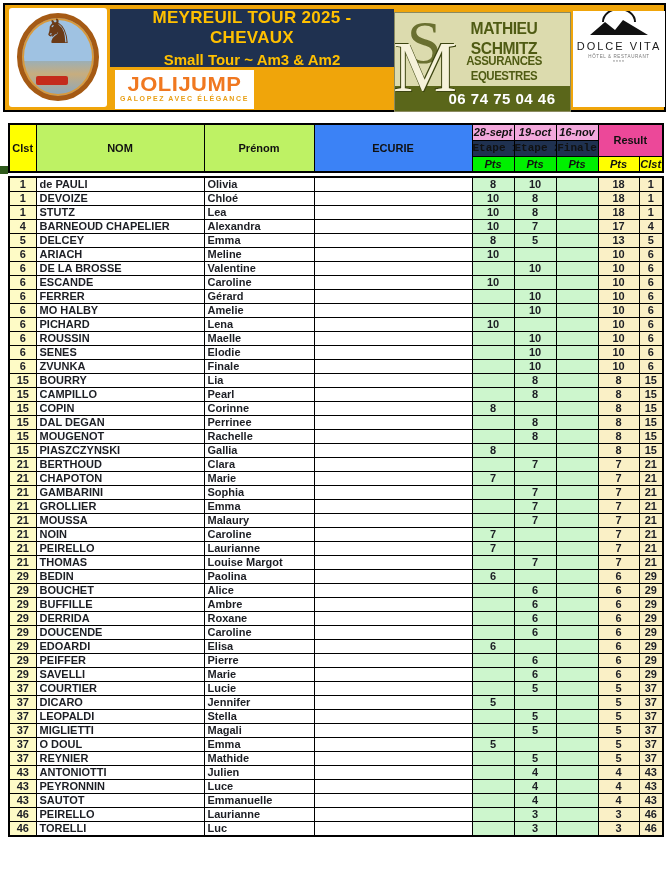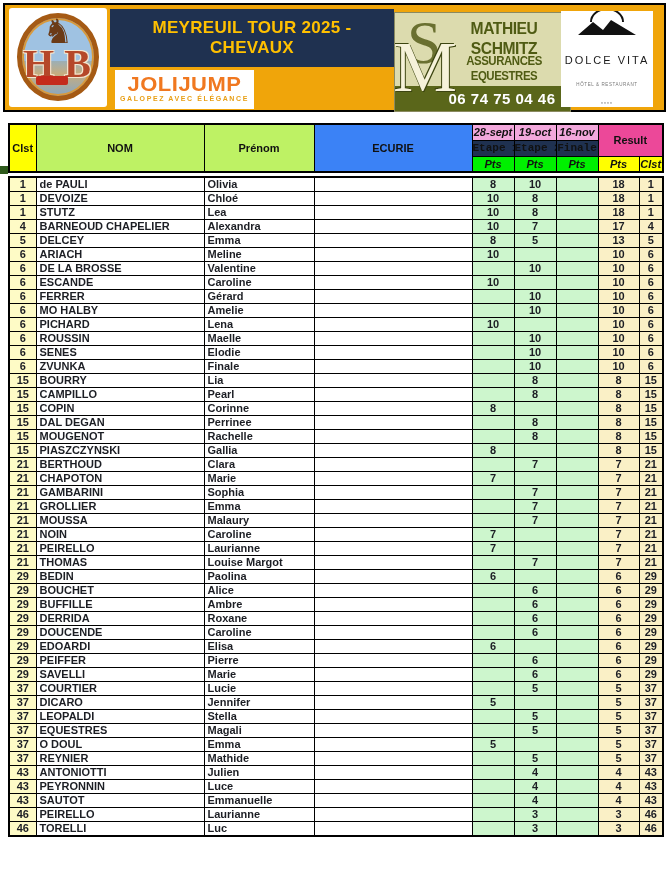--- a/index.html
+++ b/index.html
@@ -89,22 +89,22 @@
   .ms-line2 {
     position:absolute; left:44px; top:40px; width:130px; text-align:center;
     font-size:13px; font-weight:bold; color:#4F5B13; transform:scaleX(0.88); letter-spacing:-0.5px;
   }
   .ms-phone {
     position:absolute; left:40px; bottom:4px; width:134px; text-align:center;
     font-size:15px; font-weight:bold; color:#fff; letter-spacing:0.5px;
   }
 
   .dolce {
-    position:absolute; left:556px; top:6px; width:92px; height:96px; background:#fff;
-    display:flex; flex-direction:column; align-items:center; justify-content:space-between;
+    position:absolute; left:568px; top:6px; width:92px; height:96px; background:#fff;
+    display:flex; flex-direction:column; align-items:center; justify-content:flex-start;
   }
   .dv-name { font-size:11px; letter-spacing:2px; color:#1a1a1a; margin-top:3px; white-space:nowrap; }
   .dv-sub  { font-size:4.5px; color:#777; letter-spacing:0.6px; margin-top:2px; }
   .dv-stars{ font-size:5px; color:#777; letter-spacing:1px; }
 
   .selection-marker { position:absolute; left:0; top:166px; width:8px; height:8px; background:#2E5A1C; }
 
   
   .results { position:absolute; left:8px; top:123px; width:654px; }
   table { border-collapse:collapse; table-layout:fixed; width:654px; }
@@ -129,27 +129,27 @@
   .c-rpts, .c-rclst { background:#FAF0C6; }
 </style>
 </head>
 <body>
 
 <div class="banner">
 
   <div class="hb-box">
     <div class="hb-circle">
       <span class="hb-horse">♞</span>
-      <span class="hb-text">HB</span>
       <span class="hb-ribbon"></span>
     </div>
   </div>
 
   <div class="title-box">
     <div class="title1">MEYREUIL TOUR 2025 - CHEVAUX</div>
+    <div class="title2">Small Tour ~ Am3 &amp; Am2</div>
   </div>
 
   <div class="jolijump">
     <div class="jj-name">JOLIJUMP</div>
     <div class="jj-tag">GALOPEZ AVEC ÉLÉGANCE</div>
   </div>
 
 
   <div class="schmitz">
     <div class="ms-band"></div>
@@ -651,21 +651,21 @@
           <td class="c-prenom">Stella</td>
           <td class="c-ecurie"></td>
           <td class="c-pts"></td>
           <td class="c-pts">5</td>
           <td class="c-pts"></td>
           <td class="c-rpts">5</td>
           <td class="c-rclst">37</td>
         </tr>
         <tr>
           <td class="c-clst">37</td>
-          <td class="c-nom">EQUESTRES</td>
+          <td class="c-nom">MIGLIETTI</td>
           <td class="c-prenom">Magali</td>
           <td class="c-ecurie"></td>
           <td class="c-pts"></td>
           <td class="c-pts">5</td>
           <td class="c-pts"></td>
           <td class="c-rpts">5</td>
           <td class="c-rclst">37</td>
         </tr>
         <tr>
           <td class="c-clst">37</td>

